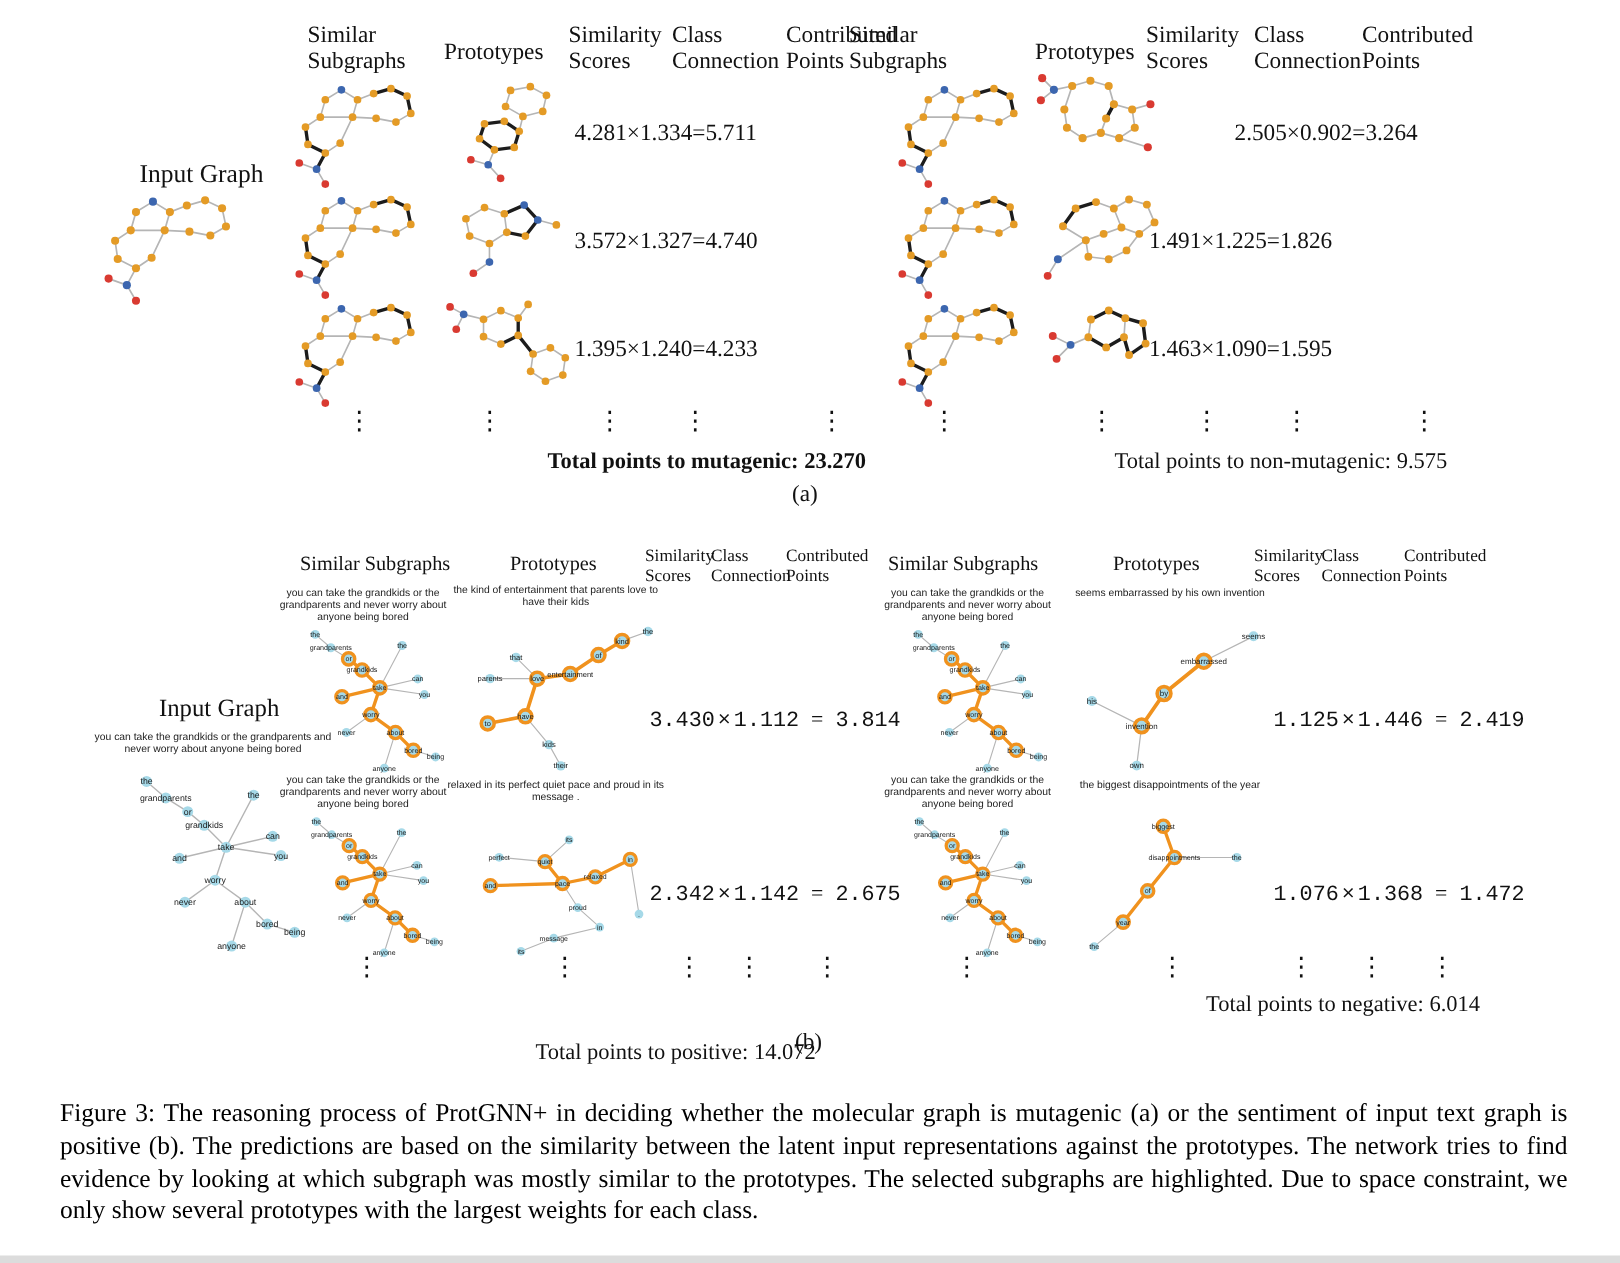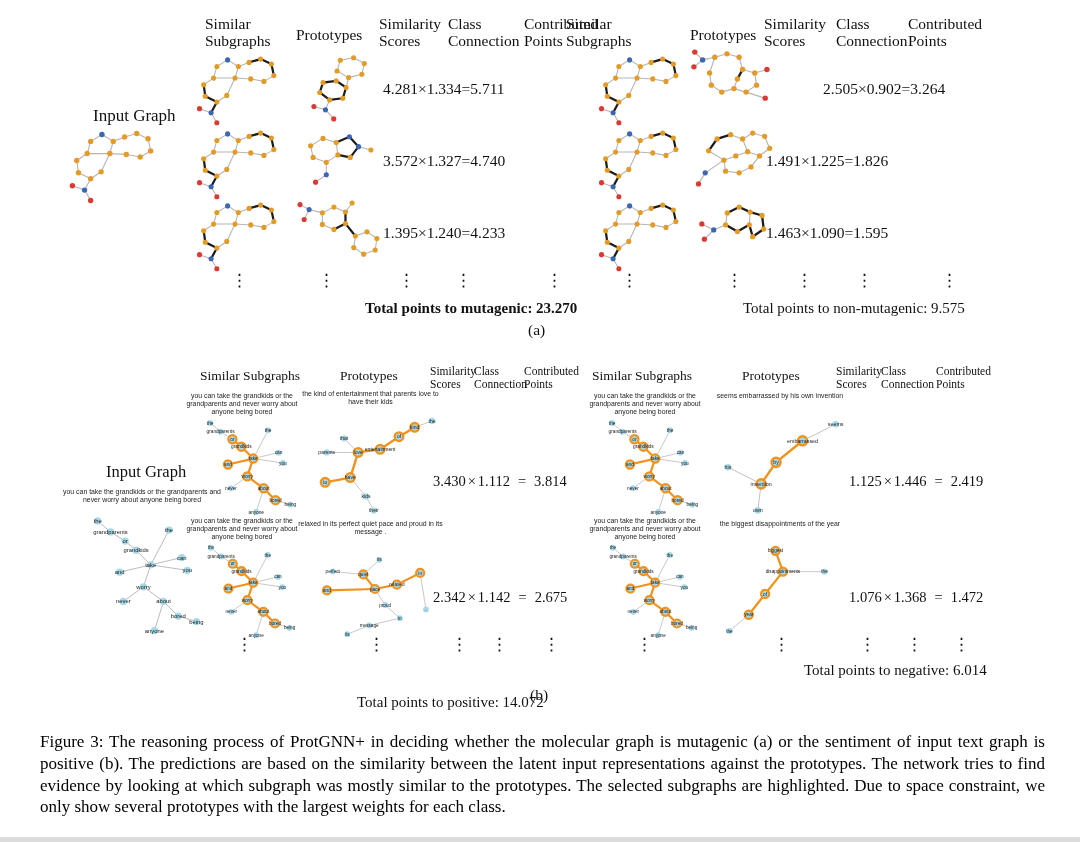--- a/index.html
+++ b/index.html
@@ -4,21 +4,21 @@
 <style>
   html,body{margin:0;padding:0;background:#ffffff;}
   #page{position:relative;width:1080px;height:842px;background:#fff;overflow:hidden;
         font-family:"Liberation Serif", serif;color:#111;}
   .hdr{position:absolute;font-size:15.5px;line-height:16.5px;color:#111;}
   .hdr-b{position:absolute;font-size:13.5px;line-height:14px;color:#111;}
   .hdr-bs{position:absolute;font-size:11.5px;line-height:12.5px;color:#111;}
   .score{position:absolute;display:flex;justify-content:flex-start;align-items:baseline;
          font-size:15.5px;}
   .score-b{position:absolute;display:flex;align-items:baseline;font-size:14.5px;}
-  .score-b .n{margin:12px 1px;} .score-b .eq{margin:0 7px;}
+  .score-b .n{margin:12px 1px;font-family:Liberation Mono, monospace;} .score-b .eq{margin:0 7px;}
   .total{position:absolute;font-size:15px;white-space:nowrap;}
   .plabel{position:absolute;font-size:15.5px;}
   .inlabel{position:absolute;font-size:17px;}
   .dots{position:absolute;font-size:17px;letter-spacing:0;line-height:17px;color:#111;}
   .tgcap{position:absolute;font-family:"Liberation Sans",sans-serif;font-size:6.9px;
          line-height:8.2px;text-align:center;color:#222;}
   .gsvg{position:absolute;}
   #caption{position:absolute;left:40px;top:731px;width:1005px;font-size:17px;
            line-height:21.8px;text-align:justify;color:#000;}
   #bottombar{position:absolute;left:0;top:837px;width:1080px;height:5px;background:#dcdcdc;}

